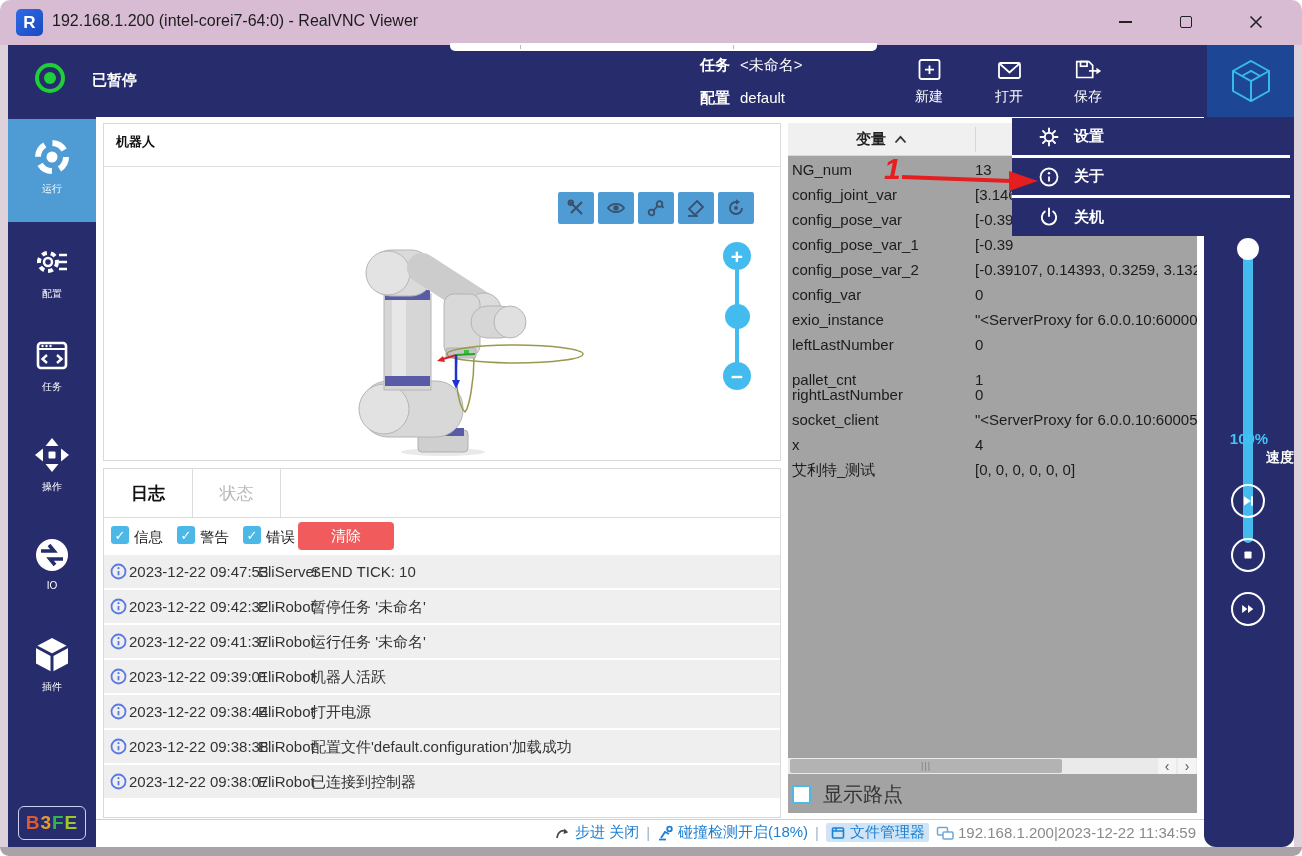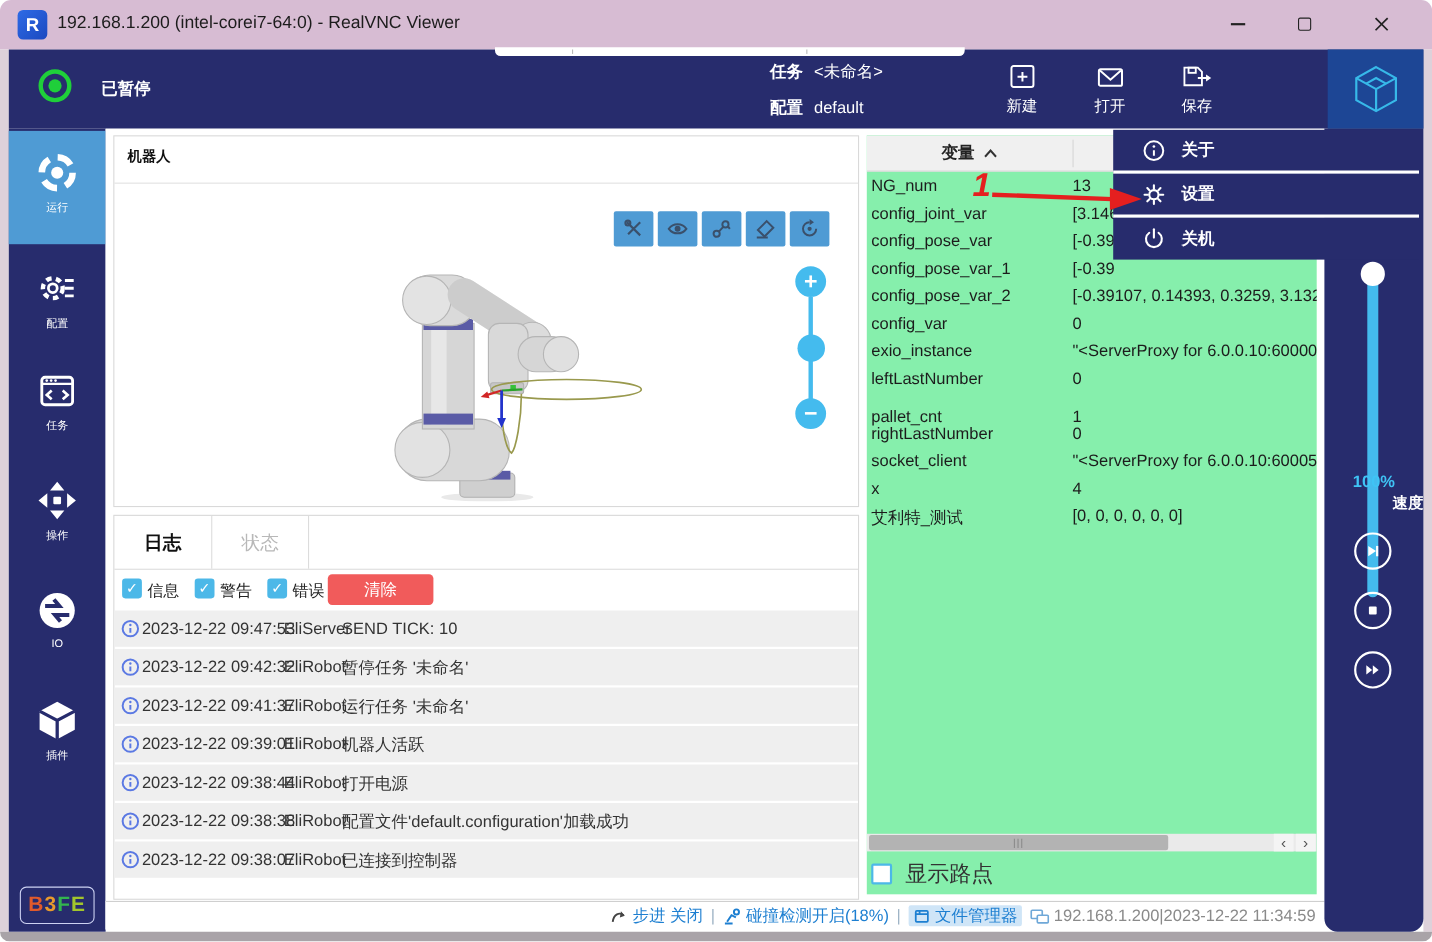--- a/index.html
+++ b/index.html
@@ -69,21 +69,21 @@
 .cb-label{position:absolute;top:59px;font-size:14.5px;color:#222}
 .cbl1{left:30px}.cbl2{left:96px}.cbl3{left:162px}
 .clear-btn{position:absolute;left:194px;top:53px;width:96px;height:28px;background:#f15b5b;color:#fff;border-radius:4px;font-size:15px;display:flex;align-items:center;justify-content:center}
 .log-row{position:absolute;left:0;width:676px;height:33px;background:#efefef}
 .li-icon{position:absolute;left:6px;top:8px}
 .li-time{position:absolute;left:25px;top:8px;font-size:15px;color:#333;white-space:nowrap}
 .li-src{position:absolute;left:154px;top:8px;font-size:15px;color:#333}
 .li-msg{position:absolute;left:207px;top:8px;font-size:15px;color:#333;white-space:nowrap}
 
 
-.vars-panel{position:absolute;left:788px;top:123px;width:409px;height:690px;background:#86efac;overflow:hidden}
+.vars-panel{position:absolute;left:788px;top:123px;width:409px;height:690px;background:#a3a3a3;overflow:hidden}
 .vars-header{position:absolute;left:0;top:0;width:409px;height:33px;background:#f0f0f0;border-bottom:1px solid #d8d8d8}
 .vh-title{position:absolute;left:0;top:0;width:187px;height:33px;display:flex;align-items:center;justify-content:center;gap:8px;font-size:15px;font-weight:bold;color:#222}
 .vh-div{position:absolute;left:187px;top:4px;width:1px;height:25px;background:#d6d6d6}
 .var-row{position:absolute;left:0;width:420px;height:25px}
 .vr-name{position:absolute;left:4px;top:3px;font-size:15px;color:#1c1c1c;white-space:nowrap}
 .vr-val{position:absolute;left:187px;top:3px;font-size:15px;color:#1c1c1c;white-space:nowrap}
 .h-scroll{position:absolute;left:0;top:635px;width:409px;height:16px;background:#eaeaea}
 .hs-thumb{position:absolute;left:2px;top:1px;width:272px;height:14px;background:#b3b3b3;border-radius:2px;display:flex;align-items:center;justify-content:center;font-size:9px;color:#7e7e7e;letter-spacing:1px}
 .hs-arrow{position:absolute;top:0;width:18px;height:16px;display:flex;align-items:center;justify-content:center;font-size:14px;color:#555;background:#f4f4f4}
 .hs-left{left:370px}.hs-right{left:390px}
@@ -543,36 +543,36 @@
       <svg width="20" height="20" viewBox="0 0 34 34" fill="#fff">
           <polygon points="7,10 16,17 7,24"></polygon>
           <polygon points="17,10 26,17 17,24"></polygon>
         </svg>
     </div>
   </div>
 
   <div class="menu">
     <div class="menu-item">
       <span class="mi-icon">
+        <svg width="22" height="22" viewBox="0 0 22 22" fill="none" stroke="#fff" stroke-width="1.9" stroke-linecap="round">
+            <circle cx="11" cy="11" r="4.2"></circle>
+            <path d="M11 2.5 V5.5 M11 16.5 V19.5 M2.5 11 H5.5 M16.5 11 H19.5 M5 5 L7.1 7.1 M17 17 L14.9 14.9 M17 5 L14.9 7.1 M5 17 L7.1 14.9"></path>
+          </svg>
+      </span>
+      <span class="mi-label">设置</span>
+    </div>
+    <div class="menu-item">
+      <span class="mi-icon">
         <svg width="22" height="22" viewBox="0 0 22 22" fill="none" stroke="#fff" stroke-width="1.8">
             <circle cx="11" cy="11" r="8.5"></circle>
             <circle cx="11" cy="7.2" r="1.2" fill="#fff" stroke="none"></circle>
             <path d="M11 10.5 V15.5"></path>
           </svg>
       </span>
       <span class="mi-label">关于</span>
-    </div>
-    <div class="menu-item">
-      <span class="mi-icon">
-        <svg width="22" height="22" viewBox="0 0 22 22" fill="none" stroke="#fff" stroke-width="1.9" stroke-linecap="round">
-            <circle cx="11" cy="11" r="4.2"></circle>
-            <path d="M11 2.5 V5.5 M11 16.5 V19.5 M2.5 11 H5.5 M16.5 11 H19.5 M5 5 L7.1 7.1 M17 17 L14.9 14.9 M17 5 L14.9 7.1 M5 17 L7.1 14.9"></path>
-          </svg>
-      </span>
-      <span class="mi-label">设置</span>
     </div>
     <div class="menu-item">
       <span class="mi-icon">
         <svg width="22" height="22" viewBox="0 0 22 22" fill="none" stroke="#fff" stroke-width="1.9" stroke-linecap="round">
             <path d="M6.8 5.6 A7.2 7.2 0 1 0 15.2 5.6"></path>
             <path d="M11 2.5 V10"></path>
           </svg>
       </span>
       <span class="mi-label">关机</span>
     </div>

